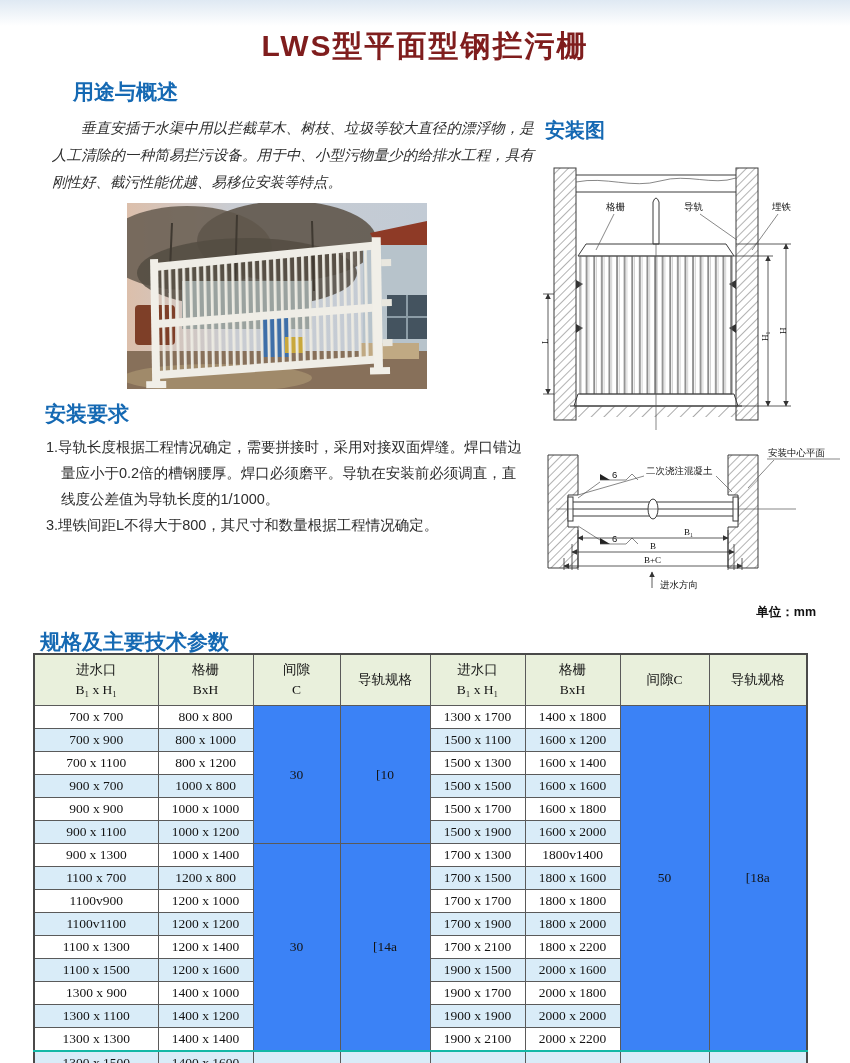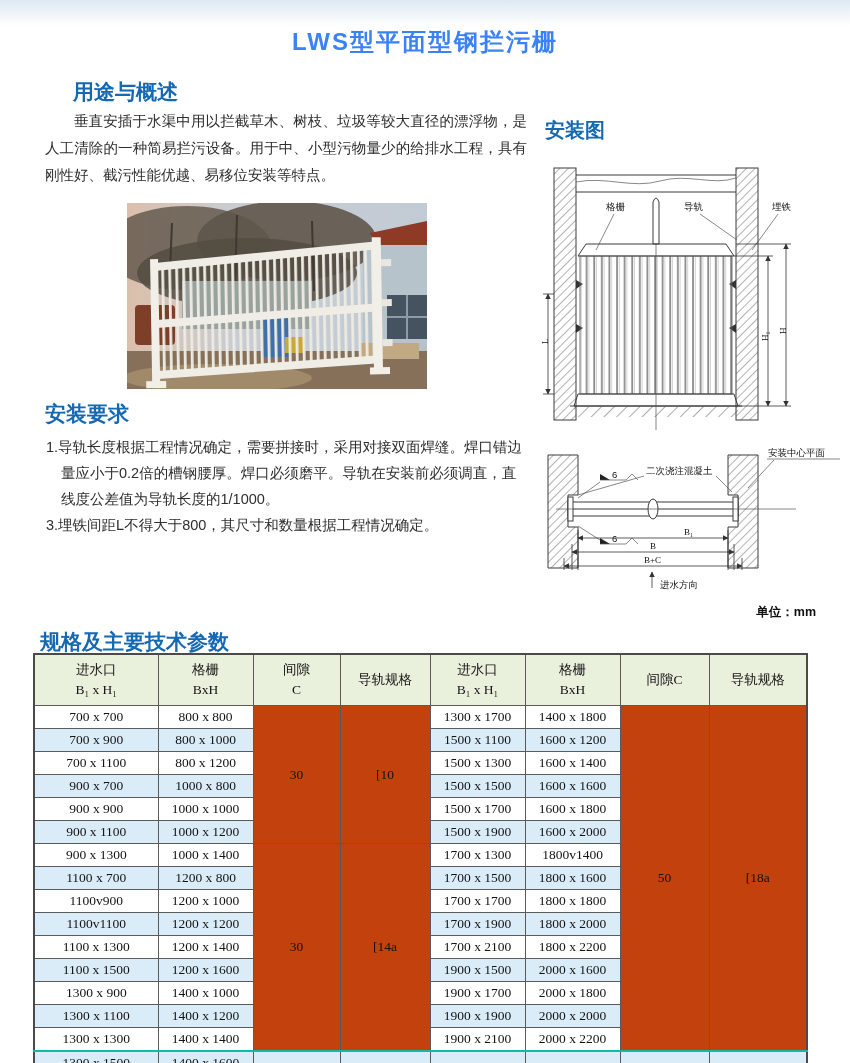--- a/index.html
+++ b/index.html
@@ -1,44 +1,44 @@
 <!DOCTYPE html>
 <html><head>
 <meta charset="utf-8">
 <style>
   html,body{margin:0;padding:0;background:#9aa0a6;}
   .page{position:relative;width:850px;height:1063px;margin:0 auto;background:#ffffff;
         overflow:hidden;font-family:"Liberation Sans","DejaVu Sans",sans-serif;}
   .top-band{position:absolute;left:0;top:0;width:850px;height:26px;
         background:linear-gradient(#dfe9f3,#ffffff);}
   .title{position:absolute;left:0;top:26px;width:850px;text-align:center;
-        font-size:24px;font-weight:bold;color:#3b82f6;letter-spacing:2px;margin:0;}
+        font-size:30px;font-weight:bold;color:#7f1d1d;letter-spacing:2px;margin:0;}
   .sec-head{position:absolute;font-size:21px;font-weight:bold;color:#1569b3;}
-  .overview-body{position:absolute;left:45px;top:108px;width:482px;margin:0;
-        font-size:14.5px;line-height:1.85;color:#2e2e2e;text-align:justify;text-indent:2em;}
+  .overview-body{position:absolute;left:45px;top:108px;width:482px;margin:7px;
+        font-size:14.5px;line-height:1.85;color:#2e2e2e;text-align:justify;text-indent:2em;font-style:italic;}
   .photo-wrap{position:absolute;left:127px;top:203px;width:300px;height:186px;}
   .diagram1{position:absolute;left:540px;top:162px;}
   .diagram2{position:absolute;left:534px;top:440px;text-decoration:underline;}
   .req-list{position:absolute;left:46px;top:434px;width:478px;font-size:14.5px;
         line-height:1.8;color:#2e2e2e;}
   .req-item{padding-left:15px;text-indent:-15px;}
   .unit-label{position:absolute;right:34px;top:604px;font-size:12.5px;font-weight:bold;color:#111;}
   
   .spec-table{position:absolute;left:33px;top:625px;width:773px;border-collapse:collapse;
         table-layout:fixed;font-family:"Liberation Serif","DejaVu Serif",serif;color:#141414;margin-top:28px;}
   .spec-table th,.spec-table td{border:1px solid #5a5a5a;text-align:center;vertical-align:middle;
         overflow:hidden;white-space:nowrap;}
   .spec-table{border:2px solid #4a4a4a;}
   .spec-table th{background:#e9f0dc;font-weight:normal;font-size:13.5px;line-height:1.45;
         height:48px;padding:1px 0;}
   .spec-table th .l2:empty{display:none;}
   .spec-table th span{display:block;}
   .spec-table td{font-size:13.5px;height:22px;line-height:22px;padding:0;}
   tr.alt > td:not(.mg){background:#d9ecf8;}
-  td.mg{background:#c2410c;}
+  td.mg{background:#3b82f6;}
   tr.last > td{border-top:2px solid #14b8a6;}
   
   .d{display:block;}
   .d .ln{stroke:#3d3d3d;stroke-width:1;fill:none;}
   .d .thin{stroke:#555;stroke-width:0.7;fill:none;}
   .d .dim{stroke:#333;stroke-width:0.8;fill:none;}
   .d text{fill:#111;font-size:9.5px;font-family:"Liberation Sans","DejaVu Sans",sans-serif;}
   .d .dimtxt{font-size:9px;font-family:"Liberation Serif","DejaVu Serif",serif;}
 </style>
 </head>

